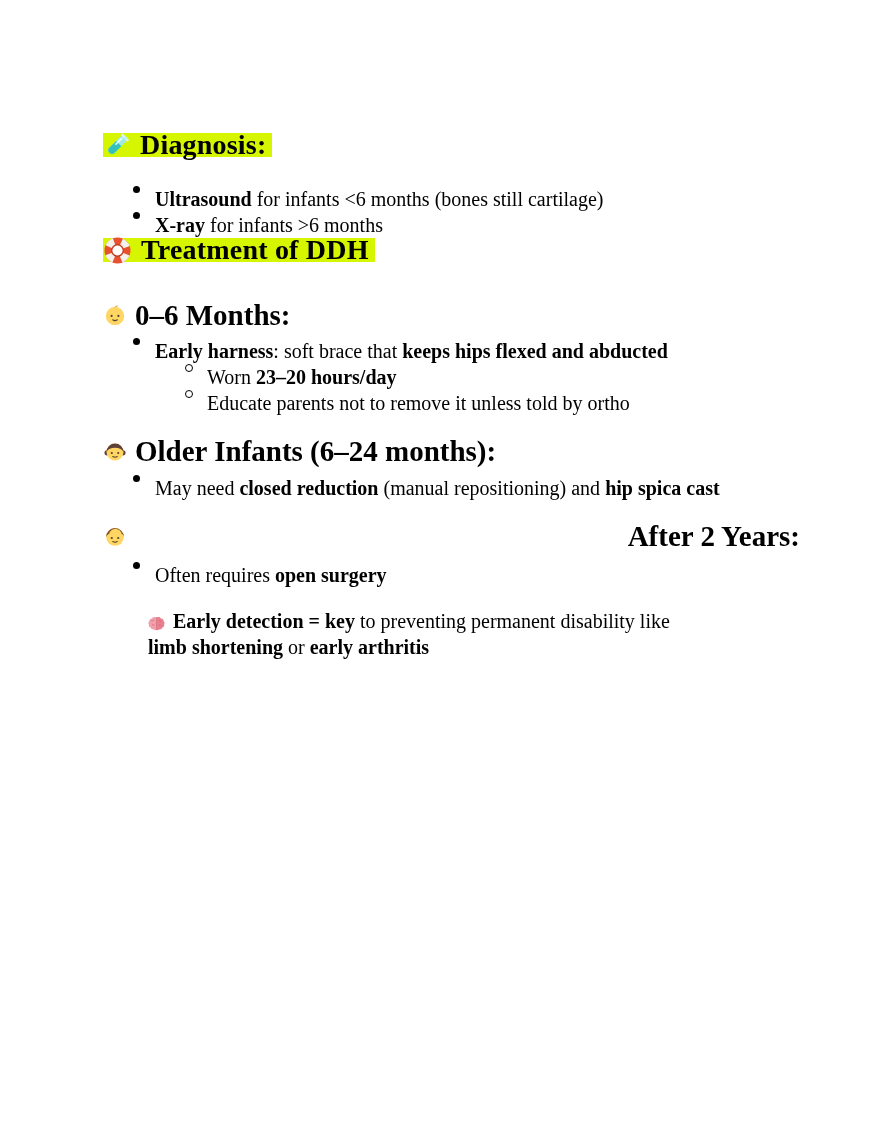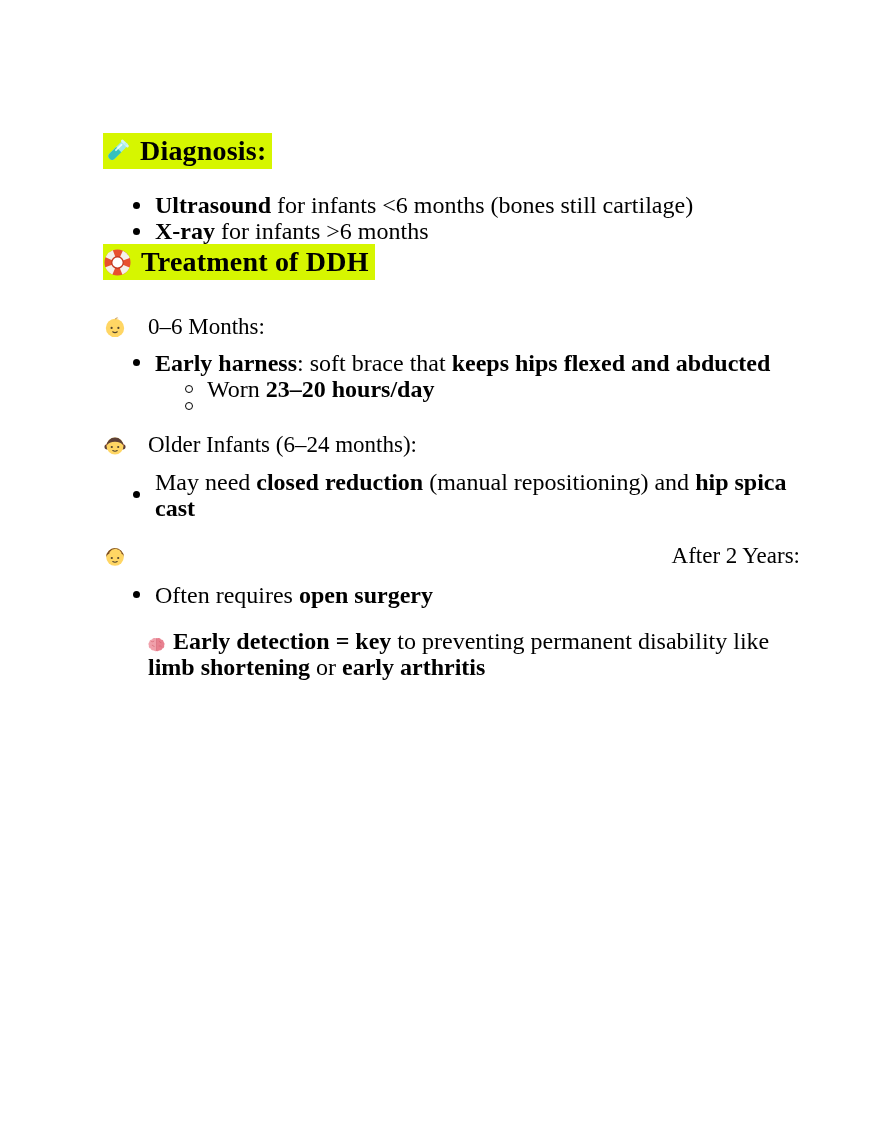--- a/index.html
+++ b/index.html
@@ -4,37 +4,37 @@
 <style>
   * { margin:0; padding:0; box-sizing:border-box; }
   html,body { background:#ffffff; }
   body { width:880px; height:1139px; position:relative; overflow:hidden;
          font-family:"Liberation Serif","DejaVu Serif",serif; color:#000; }
   .page { width:880px; height:1139px; padding:133px 80px 0 104px; }
 
   
   .h1line { line-height:32px; }
   .hl { background:var(--hl,#d6f600); display:inline-flex; align-items:center;
-        height:36px; padding:0 6px 0 1px; margin-left:-1px;
+        height:24px; padding:0 6px 0 1px; margin-left:-1px;
         font-weight:bold; font-size:28px; gap:10px; }
   .hl .htxt { letter-spacing:0.2px; }
 
-  .h3row { display:flex; align-items:center; gap:22px;
-           font-weight:normal; font-size:23px; line-height:28px; }
+  .h3row { display:flex; align-items:center; gap:9px;
+           font-weight:bold; font-size:29px; line-height:28px; }
 
   
   ul { list-style:none; }
-  li { display:flex; align-items:center; line-height:26px; font-size:24px; }
+  li { display:flex; line-height:26px; font-size:20px; }
   .dot  { width:7px; height:7px; border-radius:50%; background:#000;
           margin-left:29px; margin-right:15px; flex:0 0 auto; }
   .ring { width:8px; height:8px; border-radius:50%; border:1.6px solid #000;
           margin-left:81px; margin-right:14px; flex:0 0 auto; background:#fff; }
   .b { font-weight:bold; }
 
-  .note { padding-left:44px; font-size:24px; line-height:26px; }
+  .note { padding-left:44px; font-size:20px; line-height:26px; }
   .note .nline { display:block; }
   .note .brain { vertical-align:-3px; margin-right:8px; }
 
   
   .ul-diag   { margin-top:17px; }
   .h2line    { line-height:32px; }
   .h3-a      { margin-top:26px; }
   .ul-pavlik { margin-top:9px; }
   .h3-b      { margin-top:21px; }
   .ul-older  { margin-top:10px;font-family:Liberation Serif, serif; }
@@ -109,20 +109,21 @@
     <li>
       <span class="dot"></span>
       <span><span class="b">Early harness</span><span>: soft brace that </span><span class="b">keeps hips flexed and abducted</span></span>
     </li>
     <li>
       <span class="ring"></span>
       <span><span>Worn </span><span class="b">23–20 hours/day</span></span>
     </li>
     <li>
       <span class="ring"></span>
+      <span><span>Educate parents not to remove it unless told by ortho</span></span>
     </li>
   </ul>
 
   <div class="h3row h3-b">
     <span>
       <svg width="22" height="22" viewBox="0 0 24 24">
         <circle cx="3.4" cy="14" r="2.9" fill="#5d4037"></circle>
         <circle cx="20.6" cy="14" r="2.9" fill="#5d4037"></circle>
         <circle cx="3.4" cy="11.6" r="1.1" fill="#e8502f"></circle>
         <circle cx="20.6" cy="11.6" r="1.1" fill="#e8502f"></circle>

